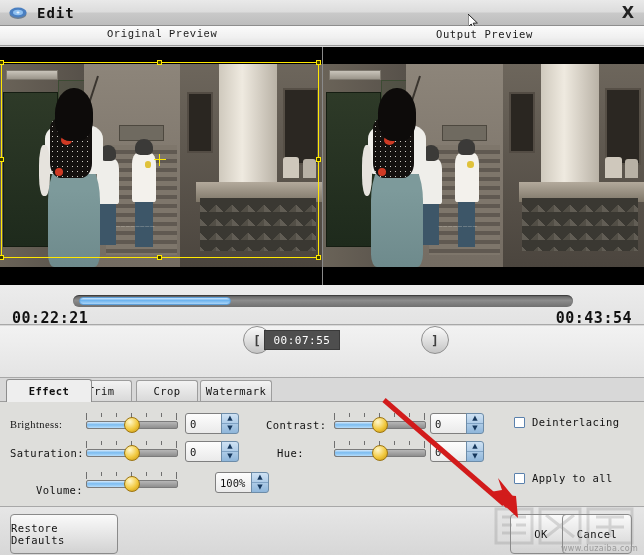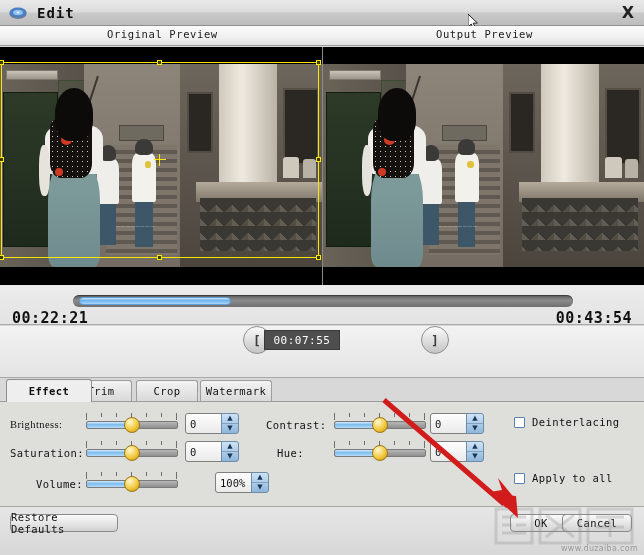--- a/index.html
+++ b/index.html
@@ -37,21 +37,21 @@
   
   .preview-head {
     position:absolute; left:0; top:26px; width:644px; height:20px;
     background: linear-gradient(to bottom,#fbfbfb 0%,#f0f0f0 60%,#e2e2e2 100%);
     border-bottom:1px solid #9a9a9a;
   }
   .ph-label {
     position:absolute; top:2px; font-size:10.5px; color:#1a1a1a;
     letter-spacing:0.6px; white-space:nowrap;
   }
-  .ph-left { left:107px; }
+  .ph-left { left:107px;font-family:Liberation Mono, monospace; }
   .ph-right { left:436px; }
 
   
   .videos { position:absolute; left:0; top:47px; width:644px; height:238px; background:#000; }
   .vpanel { position:absolute; top:0; height:238px; overflow:hidden; background:#000; }
   .vleft  { left:0px;   width:322px; }
   .vright { left:323px; width:321px; }
   .divider { position:absolute; left:322px; top:0; width:1px; height:238px; background:#8a8a8a; }
 
   
@@ -271,21 +271,21 @@
   }
   .cblabel{ font-size:10.5px; color:#111; letter-spacing:.4px; }
 
   
   .footer {
     position:absolute; left:0; top:506px; width:644px; height:49px;
     background:linear-gradient(to bottom,#e6e6e6,#d7d7d7);
     border-top:1px solid #a8a8a8;
   }
   .btn {
-    position:absolute; height:18px;
+    position:absolute; height:40px;
     background:linear-gradient(to bottom,#fafafa,#e6e6e6 50%,#d2d2d2);
     border:1px solid #8a8a8a; border-radius:4px;
     font-size:10.5px; color:#111; letter-spacing:.4px;
     display:flex; align-items:center; justify-content:center; cursor:pointer;
   }
   .btn-restore{ left:10px;  top:514px; width:108px; }
   .btn-ok     { left:510px; top:514px; width:62px; }
   .btn-cancel { left:562px; top:514px; width:70px; }
 
   .watermark {
@@ -489,21 +489,21 @@
       <span class="sknob"></span>
     </div>
     <div class="spin" style="left:185px; top:39px;">
       <span class="spin-input">0</span>
       <span class="spin-btns">
         <div>▲</div>
         <div>▼</div>
       </span>
     </div>
 
-    <span class="ctl-label" style="left:36px; top:76px;">Volume:</span>
+    <span class="ctl-label" style="left:36px; top:82px;">Volume:</span>
     <div class="slider-wrap" style="left:86px; top:70px;">
       <span class="ticks">
         <i class="big" style="left:0"></i>
           <i style="left:15px"></i>
           <i style="left:30px"></i>
         <i class="big" style="left:45px"></i>
           <i style="left:60px"></i>
           <i style="left:75px"></i>
           <i class="big" style="left:90px"></i>
       </span>

